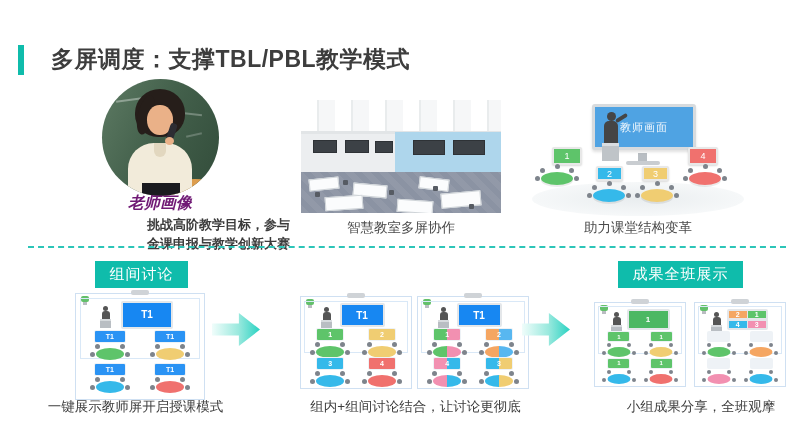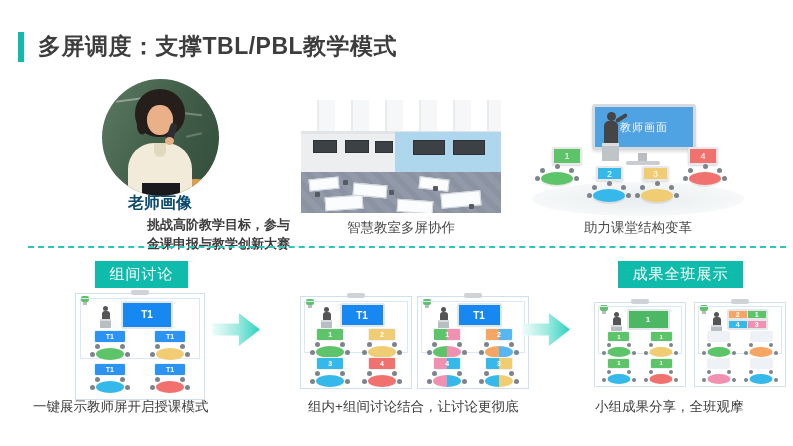--- a/index.html
+++ b/index.html
@@ -4,39 +4,39 @@
 <style>
   html,body{margin:0;padding:0;background:#fff;}
   .slide{position:relative;width:793px;height:446px;background:#fff;overflow:hidden;
          font-family:"Liberation Sans","DejaVu Sans",sans-serif;color:#3f3f3f;}
   i,span,div{box-sizing:border-box;}
   i{display:block;position:absolute;}
 
   
   .hdr{position:absolute;left:18px;top:27px;display:flex;align-items:center;}
   .accent-bar{width:6px;height:30px;background:#0fbcab;margin-right:10px;}
-  .title{font-size:23px;font-weight:700;color:#3d3d3d;letter-spacing:.5px;margin:4px;}
+  .title{font-size:23px;font-weight:700;color:#3d3d3d;letter-spacing:.5px;margin:17px;}
 
   
   .tphoto{position:absolute;left:102px;top:79px;width:117px;height:117px;border-radius:50%;
           overflow:hidden;background:linear-gradient(115deg,#5d7a63 0%,#44614c 45%,#324c3a 100%);}
   .chalk1{left:14px;top:20px;width:26px;height:2px;background:rgba(255,255,255,.35);transform:rotate(-8deg);}
   .chalk2{left:78px;top:34px;width:22px;height:2px;background:rgba(255,255,255,.28);transform:rotate(6deg);}
   .chalk3{left:84px;top:55px;width:16px;height:2px;background:rgba(255,255,255,.22);transform:rotate(-12deg);}
   .tp-desk{left:58px;top:100px;width:70px;height:22px;background:#dd9d4d;border-radius:50% 50% 0 0;}
   .tp-hair{left:33px;top:10px;width:50px;height:48px;background:#261e1a;border-radius:50% 50% 46% 46%;}
   .tp-face{left:45px;top:26px;width:26px;height:30px;background:#eab188;border-radius:48%;}
   .tp-hair2{left:36px;top:16px;width:16px;height:40px;background:#261e1a;border-radius:50%;transform:rotate(14deg);}
   .tp-body{left:26px;top:64px;width:64px;height:54px;background:#f2ebda;border-radius:26px 26px 0 0;}
   .tp-vneck{left:52px;top:64px;width:12px;height:14px;background:#e2d7bf;border-radius:0 0 8px 8px;}
   .tp-skirt{left:40px;top:104px;width:38px;height:14px;background:#1a1a1e;}
   .tp-mic{left:66px;top:44px;width:7px;height:20px;background:#2d2d33;border-radius:3px;transform:rotate(18deg);}
   .tp-hand{left:63px;top:58px;width:9px;height:8px;background:#eab188;border-radius:50%;}
   .tlabel{position:absolute;left:40px;top:193px;width:240px;text-align:center;
-          color:#0c4a6e;font-size:16px;font-weight:700;}
+          color:#701a75;font-size:16px;font-weight:700;font-style:italic;}
   .tdesc{position:absolute;left:30px;top:215px;width:260px;text-align:right;
          font-size:13px;font-weight:700;color:#3c3c3c;line-height:19px;}
 
   
   .croom{position:absolute;left:301px;top:100px;width:200px;height:113px;overflow:hidden;background:#f2f4f5;}
   .cr-ceiling{left:0;top:0;width:100%;height:34px;background:#f6f7f8;
      background-image:repeating-linear-gradient(90deg,#ffffff 0 16px,#e9eced 16px 18px,transparent 18px 34px);}
   .cr-beam{left:0;top:31px;width:100%;height:4px;background:#e2e5e7;}
   .cr-backwall{left:0;top:34px;width:100%;height:40px;background:#eceef0;}
   .cr-accent{left:47%;top:32px;width:53%;height:40px;background:#aed6ec;}
@@ -73,21 +73,21 @@
   .p{position:absolute;width:5px;height:5px;border-radius:50%;background:#7e848c;}
   .p1{left:2px;top:0;} .p2{right:2px;top:0;} .p3{left:-3px;top:8px;} .p4{right:-3px;top:8px;} .p5{left:50%;top:-4px;margin-left:-2px;}
 
   
   .divider{position:absolute;left:28px;top:246px;width:758px;border-top:2px dashed #2cc5b8;}
 
   
   .stage-label{position:absolute;top:261px;height:27px;background:#0fbcab;color:#fff;
                display:flex;align-items:center;justify-content:center;font-size:15px;letter-spacing:1px;}
   .sl1{left:95px;width:93px;} .sl2{left:325px;width:162px;} .sl3{left:618px;width:125px;}
-  .stage-cap{position:absolute;top:398px;font-size:13.5px;color:#3d3d3d;}
+  .stage-cap{position:absolute;top:398px;text-align:center;font-size:13.5px;color:#3d3d3d;}
   .sc1{left:33px;width:205px;} .sc2{left:308px;width:215px;} .sc3{left:595px;width:212px;}
 
   .mini-room{position:absolute;background:#fff;border:1px solid #cfe0f2;}
   .mount{position:absolute;left:50%;top:-4px;transform:translateX(-50%);width:18px;height:5px;background:#cfd3d7;border-radius:2px;}
   .cam{position:absolute;left:5px;top:2px;width:8px;height:6px;background:#62c06a;border-radius:2px;}
   .cam:after{content:"";position:absolute;left:2px;top:6px;width:4px;height:3px;background:#b9bdc1;}
   .inner-box{position:absolute;left:3%;top:4%;width:94%;height:58%;border:1px solid #d9e8f7;}
   .m-teacher .mt-head{left:0;top:0;width:5px;height:5px;background:#555;border-radius:50%;}
   .m-teacher .mt-body{left:-1px;top:5px;width:8px;height:9px;background:#555;border-radius:3px 3px 0 0;}
   .m-teacher .mt-pod{left:-3px;top:13px;width:11px;height:9px;background:#b9bec3;border-top:2px solid #d7dbde;}

